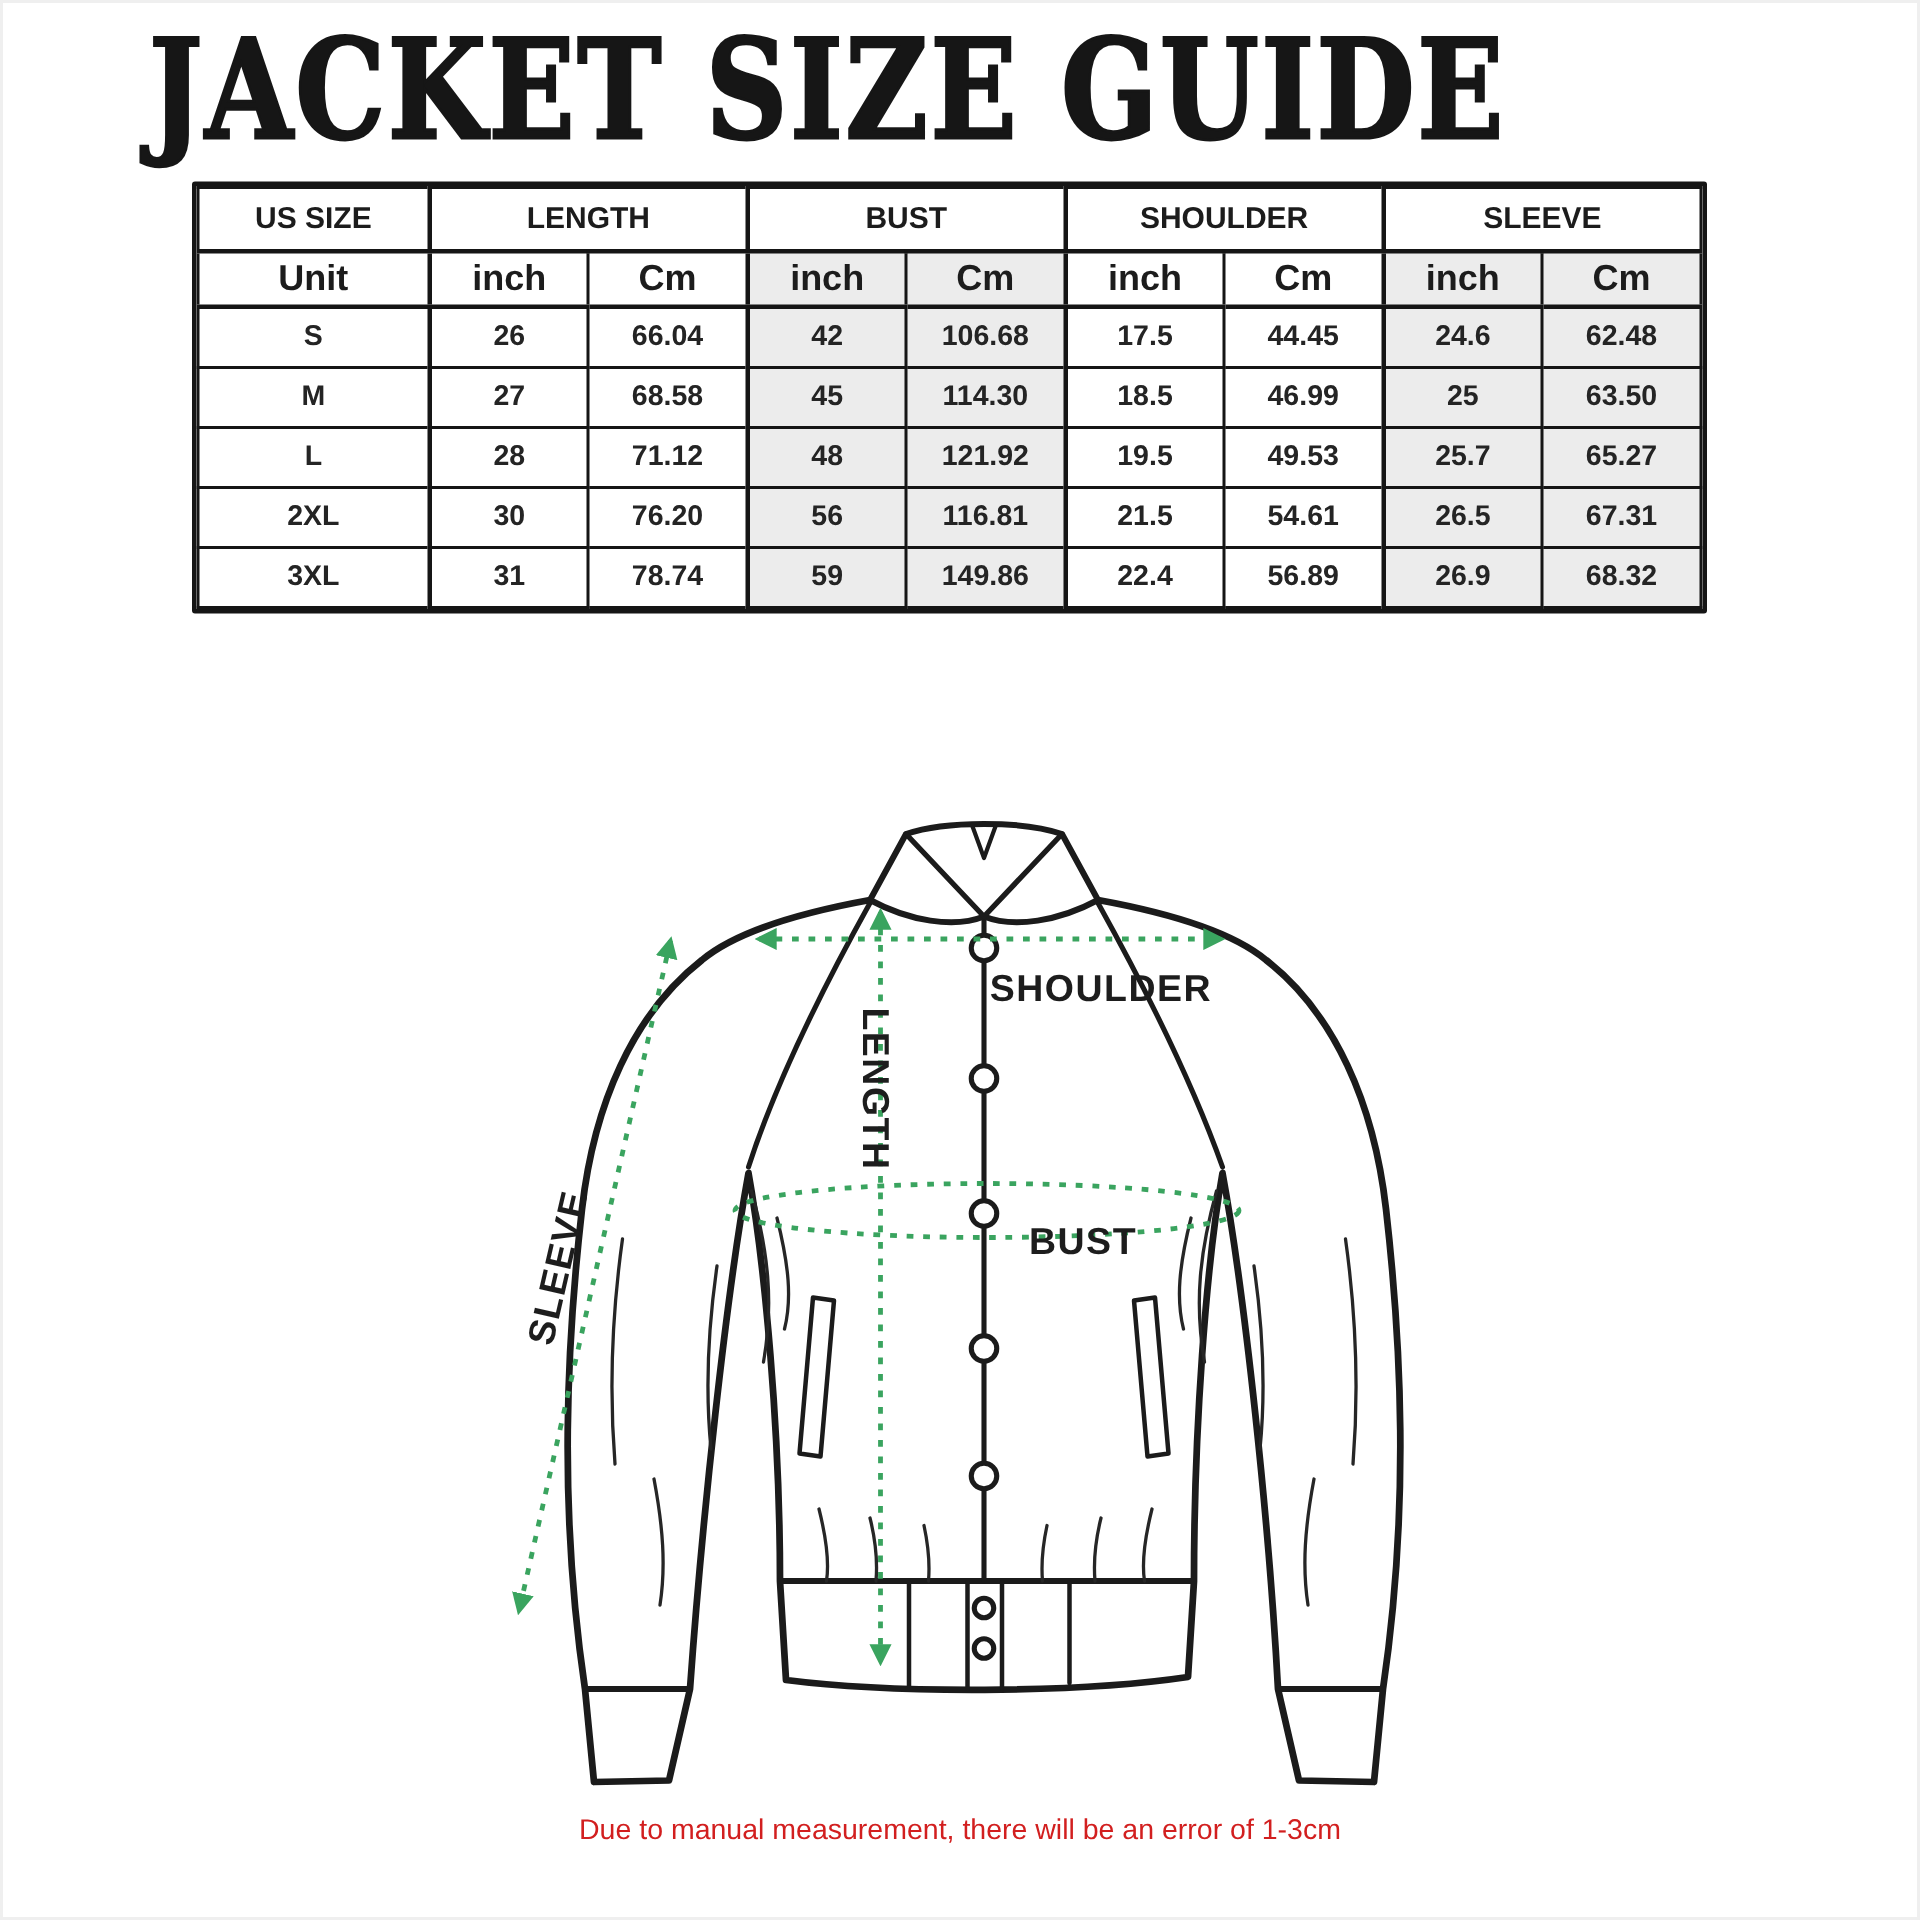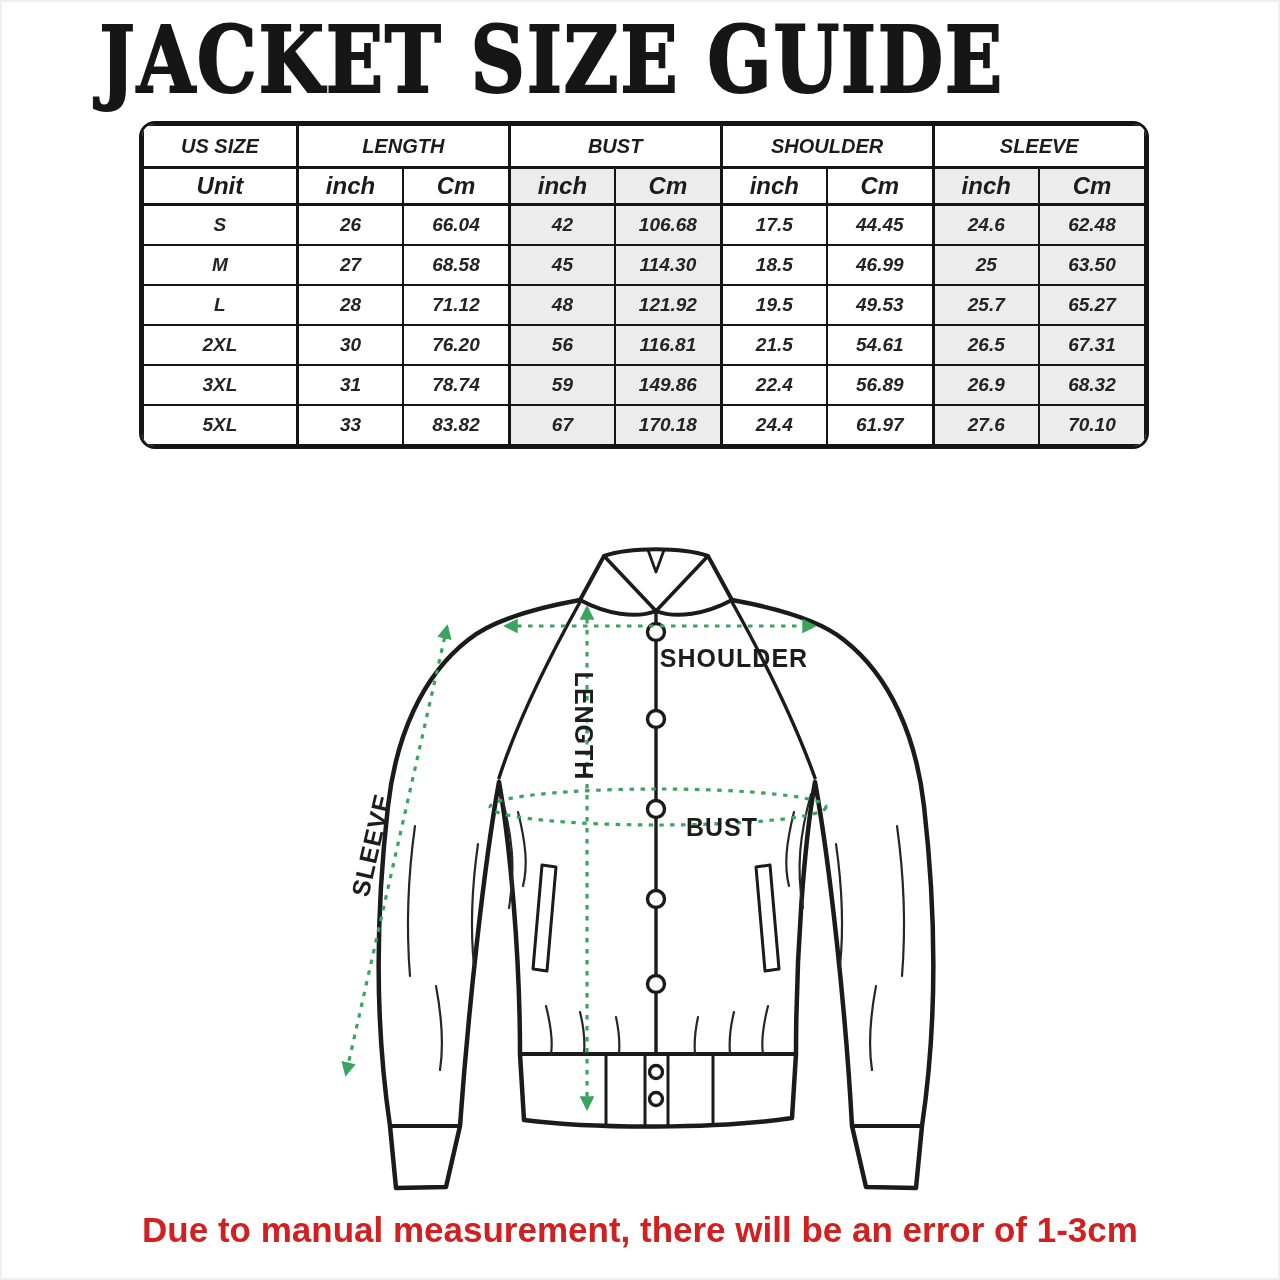--- a/index.html
+++ b/index.html
@@ -14,22 +14,22 @@
   .title{
     display:inline-block;white-space:nowrap;
     font-family:"DejaVu Serif", serif;font-weight:bold;font-size:92px;line-height:1.0;
     color:#161616;letter-spacing:2px;
     transform:scaleX(0.82);transform-origin:center;
     -webkit-text-stroke:2px #161616;
   }
 
   
   .size-table-wrap{
-    position:absolute;left:139px;top:121px;width:1004px;
-    border:3px solid #151515;border-radius:16px;overflow:hidden;background:#fff;font-style:italic;
+    position:absolute;left:128px;top:121px;width:1004px;
+    border:3px solid #151515;border-radius:2px;overflow:hidden;background:#fff;
   }
   table.size-table{width:100%;border-collapse:collapse;table-layout:fixed;}
   .size-table th,.size-table td{
     border:2px solid #151515;text-align:center;vertical-align:middle;
     color:#1c1c1c;padding:0;
   }
   .size-table .g-row th{height:40px;font-size:20px;font-weight:bold;background:#fff;}
   .size-table .u-row th{height:34px;font-size:24px;font-weight:bold;border-bottom-width:3px;}
   .size-table .g-row th{border-bottom-width:3px;}
   .size-table tbody td{height:38px;font-size:19px;font-weight:bold;color:#242424;}
@@ -42,21 +42,21 @@
   .diagram{position:absolute;left:318px;top:514px;width:642px;height:702px;}
   .diagram svg{width:100%;height:100%;display:block;}
   .diagram text{
     font-family:"Liberation Sans", sans-serif;font-weight:bold;font-size:25px;
     fill:#1d1d1d;letter-spacing:1px;
   }
 
   
   .footnote{
     position:absolute;top:1210px;left:0;width:100%;text-align:center;
-    font-size:35px;font-weight:bold;color:#d21f1f;letter-spacing:0px;
+    font-size:19px;font-weight:normal;color:#d21f1f;letter-spacing:0px;
   }
 </style>
 </head>
 <body>
 
 <div class="frame"></div>
 
 <div class="title-wrap">
   <div class="title">JACKET SIZE GUIDE</div>
 </div>
@@ -143,31 +143,20 @@
           <td>3XL</td>
           <td class="gb">31</td>
           <td>78.74</td>
           <td class="shade gb">59</td>
           <td class="shade">149.86</td>
           <td class="gb">22.4</td>
           <td>56.89</td>
           <td class="shade gb">26.9</td>
           <td class="shade">68.32</td>
         </tr>
-        <tr>
-          <td>5XL</td>
-          <td class="gb">33</td>
-          <td>83.82</td>
-          <td class="shade gb">67</td>
-          <td class="shade">170.18</td>
-          <td class="gb">24.4</td>
-          <td>61.97</td>
-          <td class="shade gb">27.6</td>
-          <td class="shade">70.10</td>
-        </tr>
       </tbody>
   </table>
 </div>
 
 <div class="diagram">
 <svg viewBox="0 0 642 702" aria-hidden="true">
   <defs>
     <marker id="ah" viewBox="0 0 10 10" refX="8" refY="5" markerWidth="4.6" markerHeight="4.6" orient="auto-start-reverse">
       <path d="M0 0 L10 5 L0 10 z" fill="#3aa45f"></path>
     </marker>

